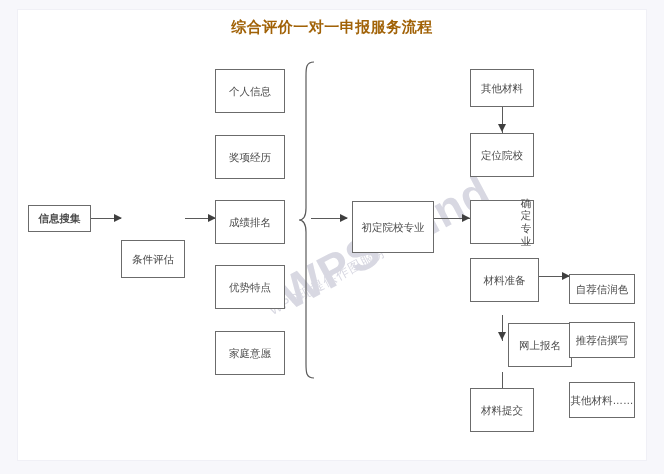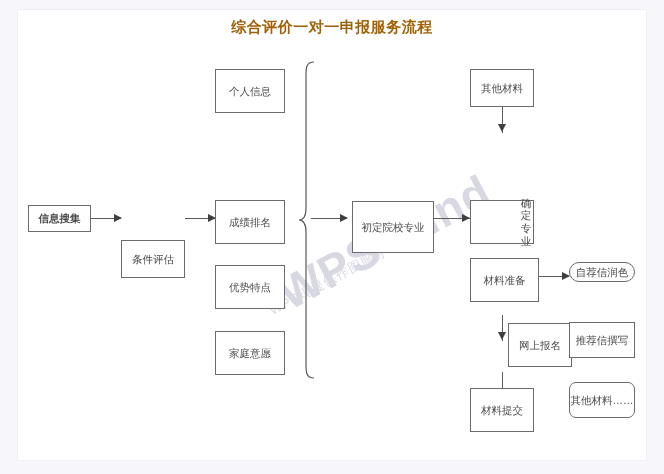--- a/index.html
+++ b/index.html
@@ -134,39 +134,41 @@
   <svg class="brace" style="left:280px; top:50px;" width="26" height="320" viewBox="0 0 26 320">
     <path d="M 16 2 C 8 2 8 8 8 16 L 8 148 C 8 156 5 160 1 160 C 5 160 8 164 8 172 L 8 304 C 8 312 8 318 16 318" fill="none" stroke="#5a5a5a" stroke-width="1.2"></path>
   </svg>
 
   <div class="node" style="left:10px; top:195px; width:63px; height:27px;font-weight:bold;">信息搜集</div>
 
   <div class="node" style="left:103px; top:190px; width:64px; height:38px;margin-top:40px;">条件评估</div>
 
   <div class="node" style="left:197px; top:59px; width:70px; height:44px;">个人信息</div>
 
+  <div class="node" style="left:197px; top:125px; width:70px; height:44px;">奖项经历</div>
 
   <div class="node" style="left:197px; top:190px; width:70px; height:44px;">成绩排名</div>
 
   <div class="node" style="left:197px; top:255px; width:70px; height:44px;">优势特点</div>
 
   <div class="node" style="left:197px; top:321px; width:70px; height:44px;">家庭意愿</div>
 
   <div class="node" style="left:334px; top:191px; width:82px; height:52px;">初定院校专业</div>
 
   <div class="node" style="left:452px; top:59px; width:64px; height:38px;">其他材料</div>
 
+  <div class="node" style="left:452px; top:123px; width:64px; height:44px;">定位院校</div>
 
   <div class="node" style="left:452px; top:190px; width:64px; height:44px;padding-left:48px;">确定专业</div>
 
   <div class="node" style="left:452px; top:248px; width:69px; height:44px;">材料准备</div>
 
   <div class="node" style="left:452px; top:313px; width:64px; height:44px;margin-left:38px;">网上报名</div>
 
   <div class="node" style="left:452px; top:378px; width:64px; height:44px;">材料提交</div>
 
-  <div class="node" style="left:551px; top:252px; width:66px; height:20px;border-radius:10px;">自荐信润色</div>
+  <div class="node" style="left:551px; top:264px; width:66px; height:30px;">自荐信润色</div>
 
   <div class="node" style="left:551px; top:312px; width:66px; height:36px;">推荐信撰写</div>
 
-  <div class="node" style="left:551px; top:372px; width:66px; height:36px;border-radius:7px;">其他材料……</div>
+  <div class="node" style="left:551px; top:372px; width:66px; height:36px;">其他材料……</div>
 
 </div>
 
 </body></html>

